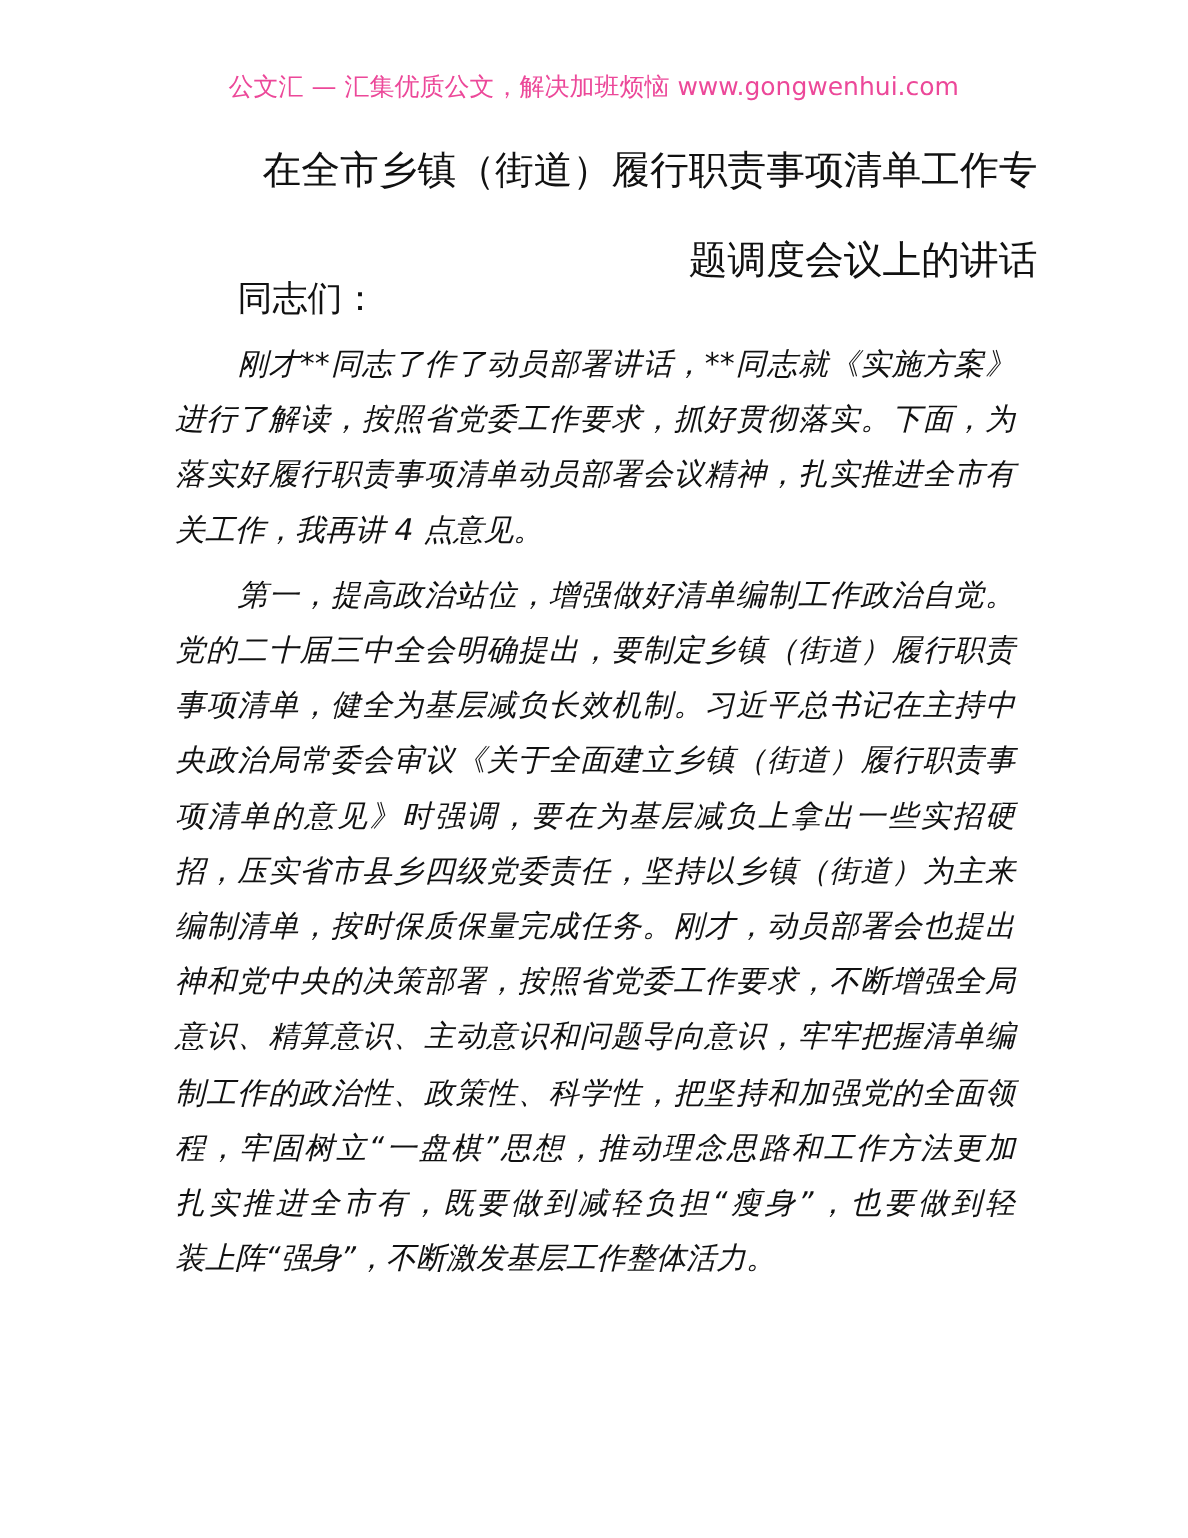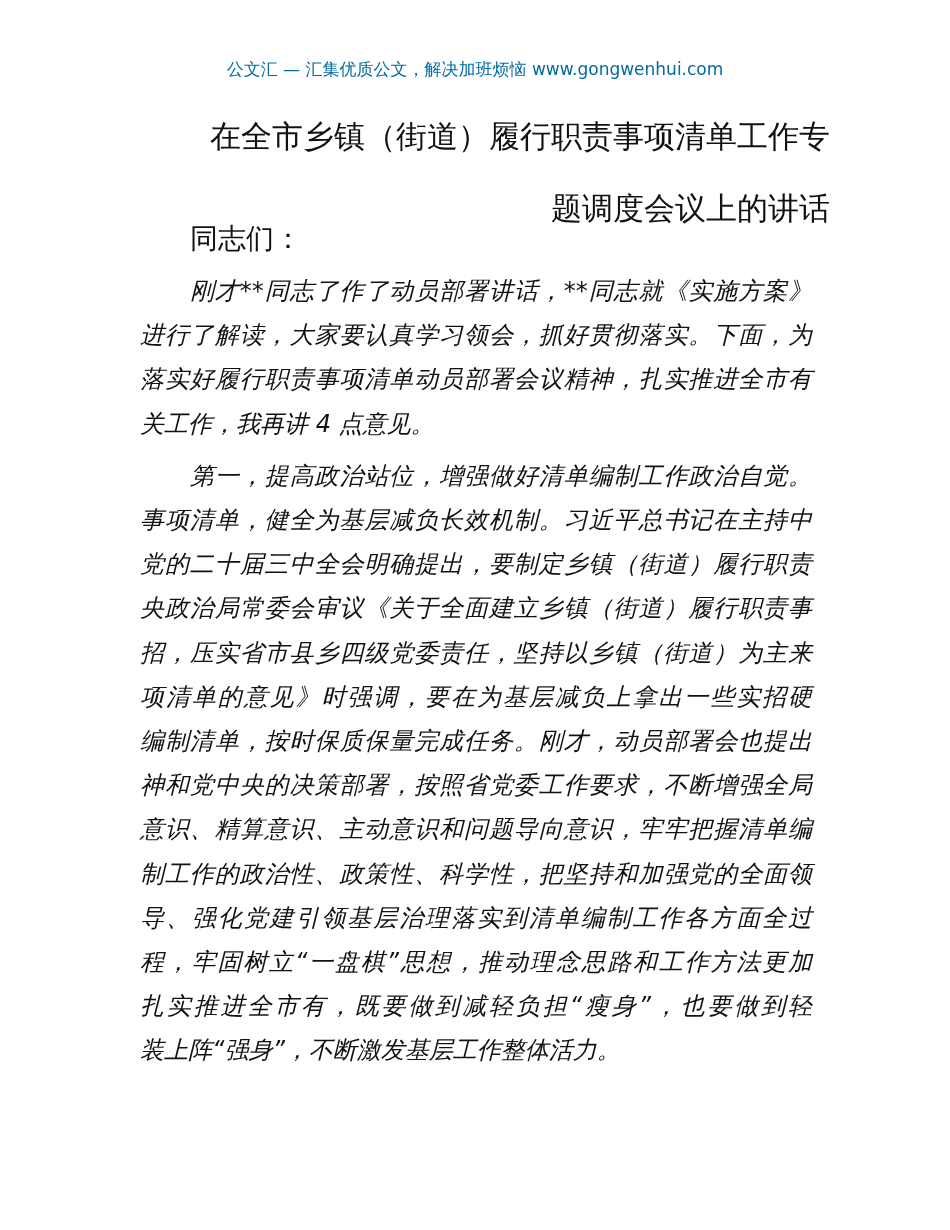--- a/index.html
+++ b/index.html
@@ -22,23 +22,23 @@
       width: 950px;
       height: 1230px;
       background: #ffffff;
     }
     .watermark-header {
       position: absolute;
       left: 0;
       top: 57px;
       width: 950px;
       text-align: center;
-      font-size: 17px;
+      font-size: 20px;
       line-height: 24px;
-      color: #0369a1;
+      color: #ec4899;
       letter-spacing: 0px;
     }
     .doc-title {
       position: absolute;
       left: 120px;
       top: 112px;
       width: 710px;
       text-align: right;
       font-size: 31px;
       line-height: 48px;
@@ -90,36 +90,35 @@
   <h1 class="doc-title">
     <span class="title-line" style="display:block;">在全市乡镇（街道）履行职责事项清单工作专</span>
     <span class="title-line" style="display:block;margin-top:24px;">题调度会议上的讲话</span>
   </h1>
 
   <div class="doc-body">
     <p class="salutation">同志们：</p>
 
     <p class="para" style="text-indent:0;">
       <span class="line" style="padding-left:50px;">刚才**同志了作了动员部署讲话，**同志就《实施方案》</span>
-      <span class="line">进行了解读，大家要认真学习领会，抓好贯彻落实。下面，为</span>
+      <span class="line">进行了解读，按照省党委工作要求，抓好贯彻落实。下面，为</span>
       <span class="line">落实好履行职责事项清单动员部署会议精神，扎实推进全市有</span>
       <span class="line last">关工作，我再讲 4 点意见。</span>
     </p>
 
     <p class="para" style="text-indent:0;">
       <span class="line" style="padding-left:50px;">第一，提高政治站位，增强做好清单编制工作政治自觉。</span>
+      <span class="line">党的二十届三中全会明确提出，要制定乡镇（街道）履行职责</span>
       <span class="line">事项清单，健全为基层减负长效机制。习近平总书记在主持中</span>
-      <span class="line">党的二十届三中全会明确提出，要制定乡镇（街道）履行职责</span>
       <span class="line">央政治局常委会审议《关于全面建立乡镇（街道）履行职责事</span>
+      <span class="line">项清单的意见》时强调，要在为基层减负上拿出一些实招硬</span>
       <span class="line">招，压实省市县乡四级党委责任，坚持以乡镇（街道）为主来</span>
-      <span class="line">项清单的意见》时强调，要在为基层减负上拿出一些实招硬</span>
       <span class="line">编制清单，按时保质保量完成任务。刚才，动员部署会也提出</span>
       <span class="line">神和党中央的决策部署，按照省党委工作要求，不断增强全局</span>
       <span class="line">意识、精算意识、主动意识和问题导向意识，牢牢把握清单编</span>
       <span class="line">制工作的政治性、政策性、科学性，把坚持和加强党的全面领</span>
-      <span class="line">导、强化党建引领基层治理落实到清单编制工作各方面全过</span>
       <span class="line">程，牢固树立“一盘棋”思想，推动理念思路和工作方法更加</span>
       <span class="line">扎实推进全市有，既要做到减轻负担“瘦身”，也要做到轻</span>
       <span class="line last">装上阵“强身”，不断激发基层工作整体活力。</span>
     </p>
   </div>
 
 </div>
 
 </body></html>

